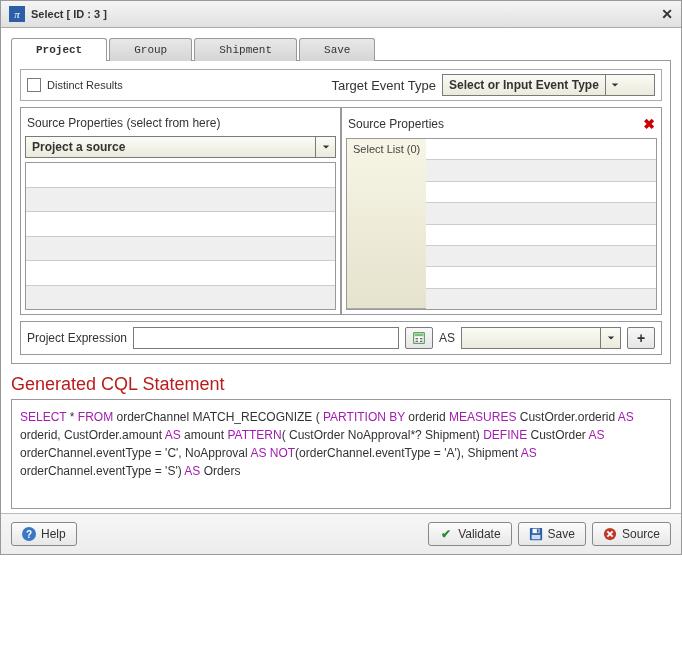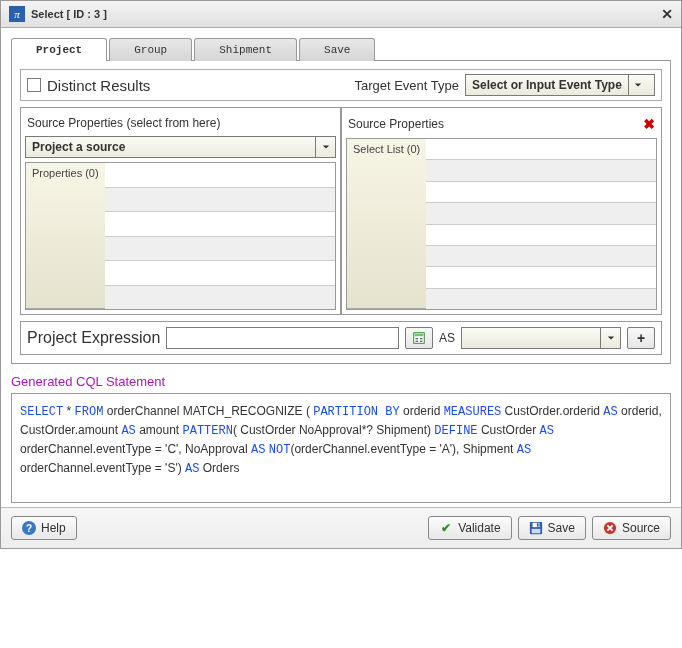--- a/index.html
+++ b/index.html
@@ -11,52 +11,52 @@
 .titlebar .close-x { font-weight: bold; font-size: 14px; cursor: pointer; }
 .dialog-body { padding: 10px 10px 4px 10px; }
 .tabs { display: flex; }
 .tab { background: linear-gradient(#e8e8e8,#d5d5d5); border: 1px solid #999; border-bottom: none; padding: 5px 24px; margin-right: 2px; border-radius: 3px 3px 0 0; cursor: pointer; color:#333;font-family:Liberation Mono, monospace; }
 .tab.active { background: #fff; font-weight: bold; position: relative; z-index: 2; }
 .tab-panel { border: 1px solid #999; padding: 8px; margin-top: -1px; }
 .step-label { font-size: 12px; margin: 4px 0 8px 0; }
 .row { display: flex; align-items: center; }
 .distinct-row { border: 1px solid #aaa; padding: 4px 6px; margin-bottom: 6px; }
 .checkbox { width: 14px; height: 14px; border: 1px solid #7a7a7a; margin-right: 6px; background:#fff; cursor:pointer; }
-.label { font-size: 15px; }
+.label { font-size: 11px; }
 .target-label { margin-left: auto; margin-right: 6px; font-size:13px; }
 .select-wrap { display:flex; border:1px solid #7a7a7a; background:linear-gradient(#fbfbf6,#eceadb); height:22px; align-items:center; }
 .select-wrap .sel-text { padding: 0 6px; font-weight:bold; font-size:12px; }
 .select-wrap .chev { width:20px; border-left:1px solid #7a7a7a; display:flex; align-items:center; justify-content:center; cursor:pointer; height:100%; }
 .chev svg { width:8px; height:8px; }
 .two-cols { display:flex; margin-top:2px; }
 .panel-section { flex:1; border:1px solid #999; padding:4px; display:flex; flex-direction:column; }
 .panel-section-title { font-size:12px; padding: 4px 2px 6px 2px; display:flex; align-items:center; }
 .panel-section-title .del-icon { margin-left:auto; color:#c00; font-weight:bold; font-size:14px; cursor:pointer; }
 .source-select { margin-bottom:4px; }
 .source-select .select-wrap { width:100%; }
 .source-select .select-wrap .sel-text { flex:1; }
 .grid { border:1px solid #999; flex:1; min-height:140px; display:flex; flex-direction:row; }
 .grid-header { background: linear-gradient(#f7f5e5,#e5e2cd); border-bottom:1px solid #aaa; padding:4px 6px; font-size:11px; color:#444; }
 .grid-rows { flex:1; display:flex; flex-direction:column; }
 .grid-row { flex:1; border-bottom:1px solid #ccc; }
 .grid-row:nth-child(odd) { background:#fff; }
 .grid-row:nth-child(even) { background:#efefef; }
 .grid-row:last-child { border-bottom:none; }
 .proj-expr { display:flex; align-items:center; gap:6px; border:1px solid #999; padding:5px 6px; margin-top:6px; border-top:1px solid #999;}
-.proj-expr .pe-label { font-size:16px; white-space:nowrap; }
+.proj-expr .pe-label { font-size:12px; white-space:nowrap; }
 .proj-expr input[type=text] { flex:1; border:1px solid #7a7a7a; height:22px; padding:0 4px; font-size:12px; }
 .icon-btn { width:28px; height:22px; border:1px solid #7a7a7a; background:linear-gradient(#f8f8f8,#e6e6e6); display:flex; align-items:center; justify-content:center; cursor:pointer; border-radius:2px; }
 .icon-btn svg { width:14px; height:14px; }
 .as-label { font-size:12px; }
 .as-select { width:160px; }
 .plus-btn { font-weight:bold; font-size:14px; padding:0; }
 .cql-section { margin-top:10px; }
-.cql-title { font-size:13px; margin-bottom:4px; color:#a21caf; }
+.cql-title { font-size:18px; margin-bottom:4px; color:#b91c1c; }
 .cql-box { border:1px solid #999; padding:8px; min-height:110px; font-size:12px; line-height:1.5; }
-.cql-box .kw { color:#1d4ed8;font-family:Liberation Mono, monospace; }
+.cql-box .kw { color:#a21caf; }
 .footer { border-top:1px solid #bbb; background:linear-gradient(#f6f6f6,#ededed); padding:8px 10px; display:flex; align-items:center; }
 .btn { display:inline-flex; align-items:center; gap:5px; border:1px solid #888; background:linear-gradient(#fcfcfc,#e7e7e7); padding:4px 10px; border-radius:3px; cursor:pointer; font-size:12px; color:#333; }
 .btn .bicon { width:14px; height:14px; display:flex; align-items:center; justify-content:center; }
 .footer .right { margin-left:auto; display:flex; gap:6px; }
 .help-icon { width:14px;height:14px;border-radius:50%;background:#3b78c4;color:#fff;display:flex;align-items:center;justify-content:center;font-weight:bold;font-size:10px;}
 .check-icon { color:#2b8a2b; font-weight:bold; }
 .save-icon svg, .cancel-icon svg { width:14px; height:14px; }
 </style>
 </head>
 <body>
@@ -78,21 +78,21 @@
       <div class="tab">Save</div>
     </div>
 
     <div class="tab-panel">
 
 
       <div class="row distinct-row">
         <div class="checkbox"></div>
         <div class="label">Distinct Results</div>
         <div class="target-label">Target Event Type</div>
-        <div class="select-wrap" style="width:190px;">
+        <div class="select-wrap" style="width:213px;">
           <div class="sel-text">Select or Input Event Type</div>
           <div class="chev">
               <svg viewBox="0 0 10 10">
                 <path d="M1 3 L5 7 L9 3 Z" fill="#333"></path>
               </svg>
             </div>
         </div>
       </div>
 
       <div class="two-cols">
@@ -105,21 +105,20 @@
             <div class="select-wrap">
               <div class="sel-text">Project a source</div>
               <div class="chev">
                   <svg viewBox="0 0 10 10">
                     <path d="M1 3 L5 7 L9 3 Z" fill="#333"></path>
                   </svg>
                 </div>
             </div>
           </div>
           <div class="grid">
-            <div class="grid-header">Properties (0)</div>
             <div class="grid-rows">
               <div class="grid-row"></div>
               <div class="grid-row"></div>
               <div class="grid-row"></div>
               <div class="grid-row"></div>
               <div class="grid-row"></div>
               <div class="grid-row"></div>
             </div>
           </div>
         </div>

